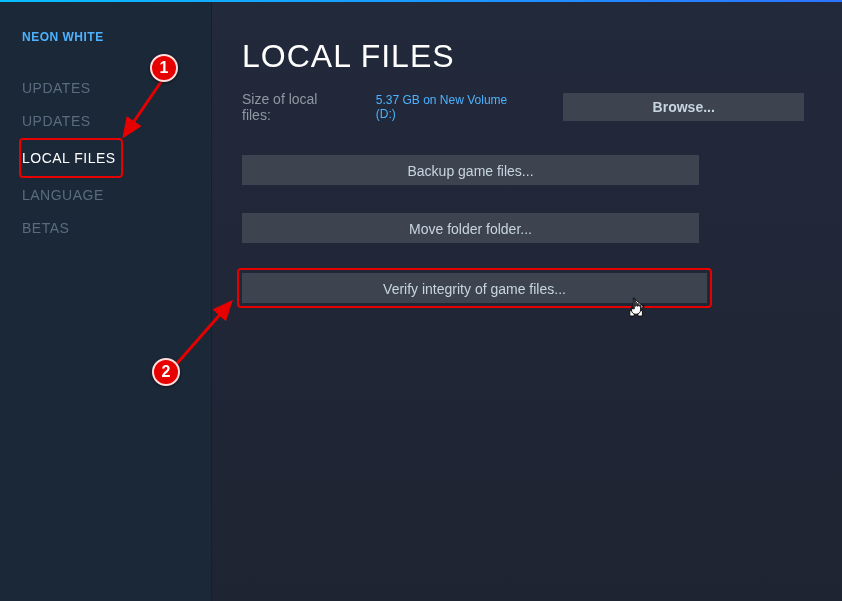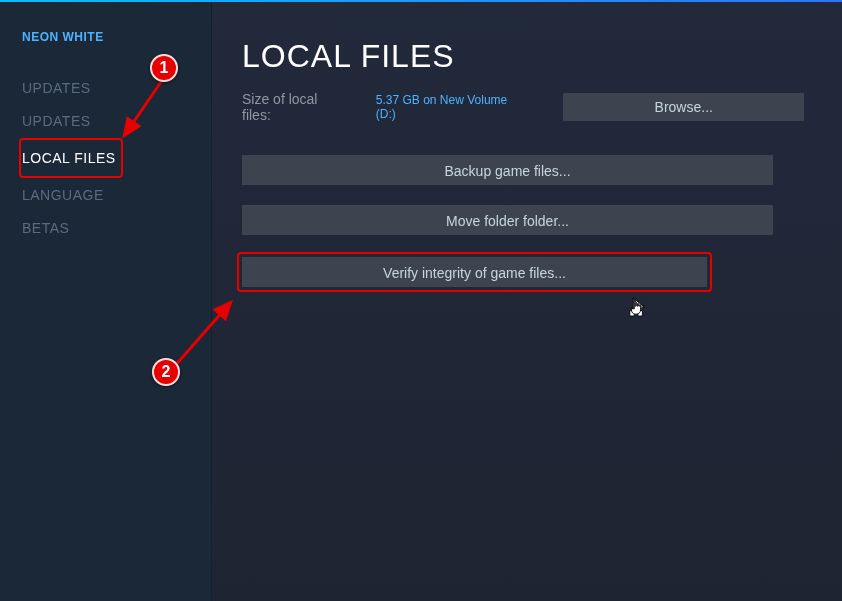--- a/index.html
+++ b/index.html
@@ -107,25 +107,26 @@
       display: flex;
       align-items: center;
       gap: 32px;
     }
     .browse-btn {
       margin-left: 10px;
       width: 255px;
       height: 28px;
       line-height: 12px;
       padding: 4px;
+      font-weight: bold;
     }
     .full-btn {
-      width: 531px;
+      width: 457px;
       height: 30px;
-      margin-bottom: 20px;
+      margin-bottom: 28px;
       display: block;
     }
     .highlight-box-2 {
       border: 2.5px solid #e60000;
       border-radius: 4px;
       padding: 3px;
       width: 475px;
       margin-left: -5px;
       margin-top: -3px;
     }

